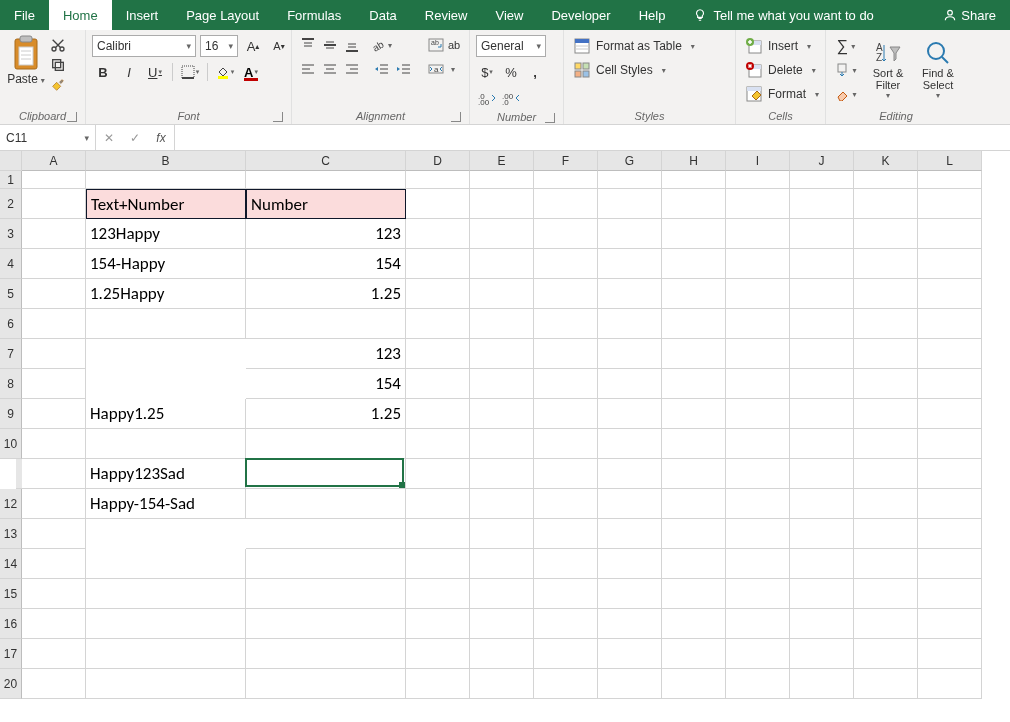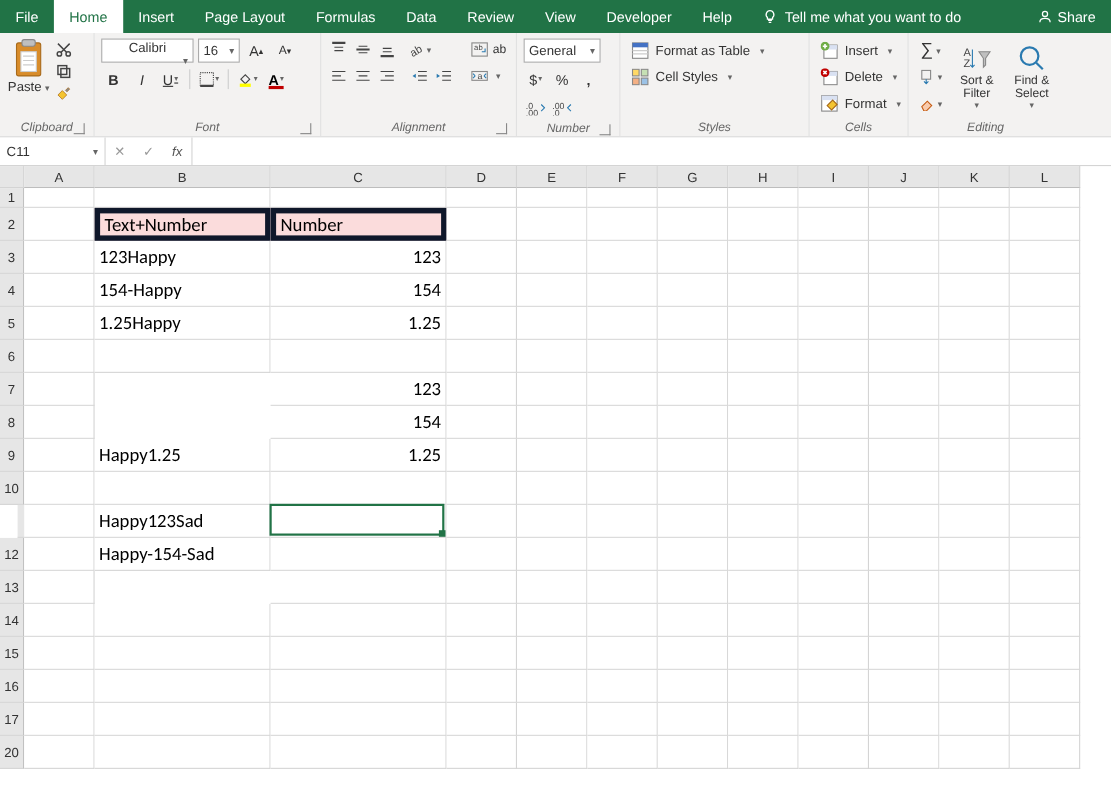--- a/index.html
+++ b/index.html
@@ -22,21 +22,21 @@
 .paste-icon { position: relative; width: 30px; height: 36px; }
 .clipboard-svg { width: 30px; height: 36px; }
 .paste-label { font-size: 12px; margin-top: 1px; }
 .clip-right { display: flex; flex-direction: column; gap: 4px; padding-top: 4px; }
 .small-ic { width: 16px; height: 16px; display: flex; align-items: center; justify-content: center; }
 
 .font-body { display: flex; flex-direction: column; gap: 4px; padding-top: 2px; }
 .font-row { display: flex; align-items: center; gap: 4px; }
 .combo { border: 1px solid #ababab; background: #fff; height: 22px; display: flex; align-items: center; padding: 0 4px; font-size: 12px; }
 .combo .dd { margin-left: auto; color: #666; font-size: 9px; padding-left: 4px; }
-.fontname { width: 84px; flex-direction: column; }
+.fontname { width: 104px; }
 .fontsize { width: 38px; }
 .btn { width: 22px; height: 22px; display: flex; align-items: center; justify-content: center; font-size: 13px; }
 .btn.dd::after { content: "▾"; font-size: 7px; margin-left: 1px; color: #666; }
 .btn-wide { min-width: 28px; }
 
 .align-body { display: flex; flex-direction: column; gap: 4px; padding-top: 2px; }
 .align-row { display: flex; gap: 2px; }
 .align-ic { width: 20px; height: 20px; display: flex; align-items: center; justify-content: center; }
 .wrap-merge { display: flex; flex-direction: column; gap: 4px; padding-top: 2px; margin-left: 6px; }
 .wm-btn { display: flex; align-items: center; gap: 4px; height: 20px; padding: 0 4px; }
@@ -65,21 +65,21 @@
 .fb-input { flex: 1; padding: 0 6px; }
 
 .sheet { position: relative; height: 571px; overflow: hidden; }
 .rowhdr, .colhdr, .corner, .cell { position: absolute; border-right: 1px solid #d4d4d4; border-bottom: 1px solid #d4d4d4; background: #fff; display: flex; align-items: center; }
 .corner, .rowhdr, .colhdr { background: #e6e6e6; justify-content: center; font-size: 12px; color: #333; }
 .corner { background: #e6e6e6; }
 .colhdr { border-bottom: 1px solid #bdbdbd; }
 .rowhdr { border-right: 1px solid #bdbdbd; }
 .cell { padding: 0 4px; font-size: 17px; font-family: Calibri, Arial, sans-serif; color: #000; }
 .cell.right { justify-content: flex-end; }
-.cell.header2 { background: #fbdcdc; border: 5px solid #0f172a; }
+.cell.header2 { background: #fbdcdc; border: 1px solid #0f172a; }
 .active-cell { position: absolute; border: 2px solid #217346; pointer-events: none; }
 .active-handle { position: absolute; width: 6px; height: 6px; background: #217346; right: -3px; bottom: -3px; }
 
 svg { display: block; }
 .drop::after { content: "▾"; font-size: 8px; margin-left: 3px; color: #666; }
 </style>
 </head>
 <body>
 
 <div class="titlebar">

